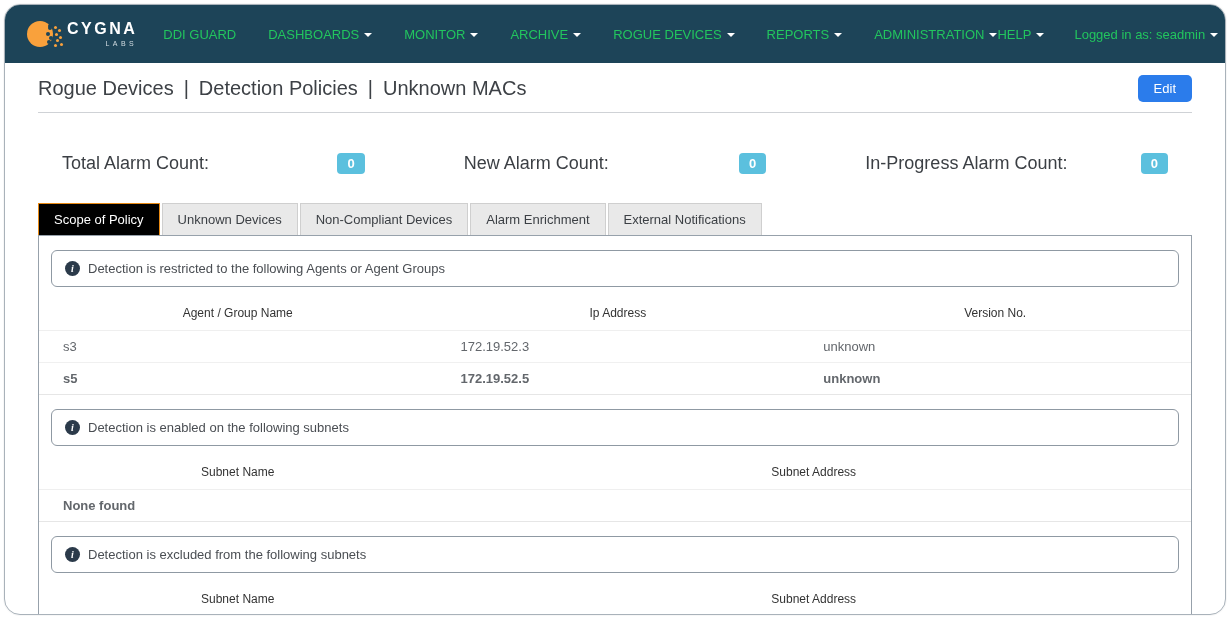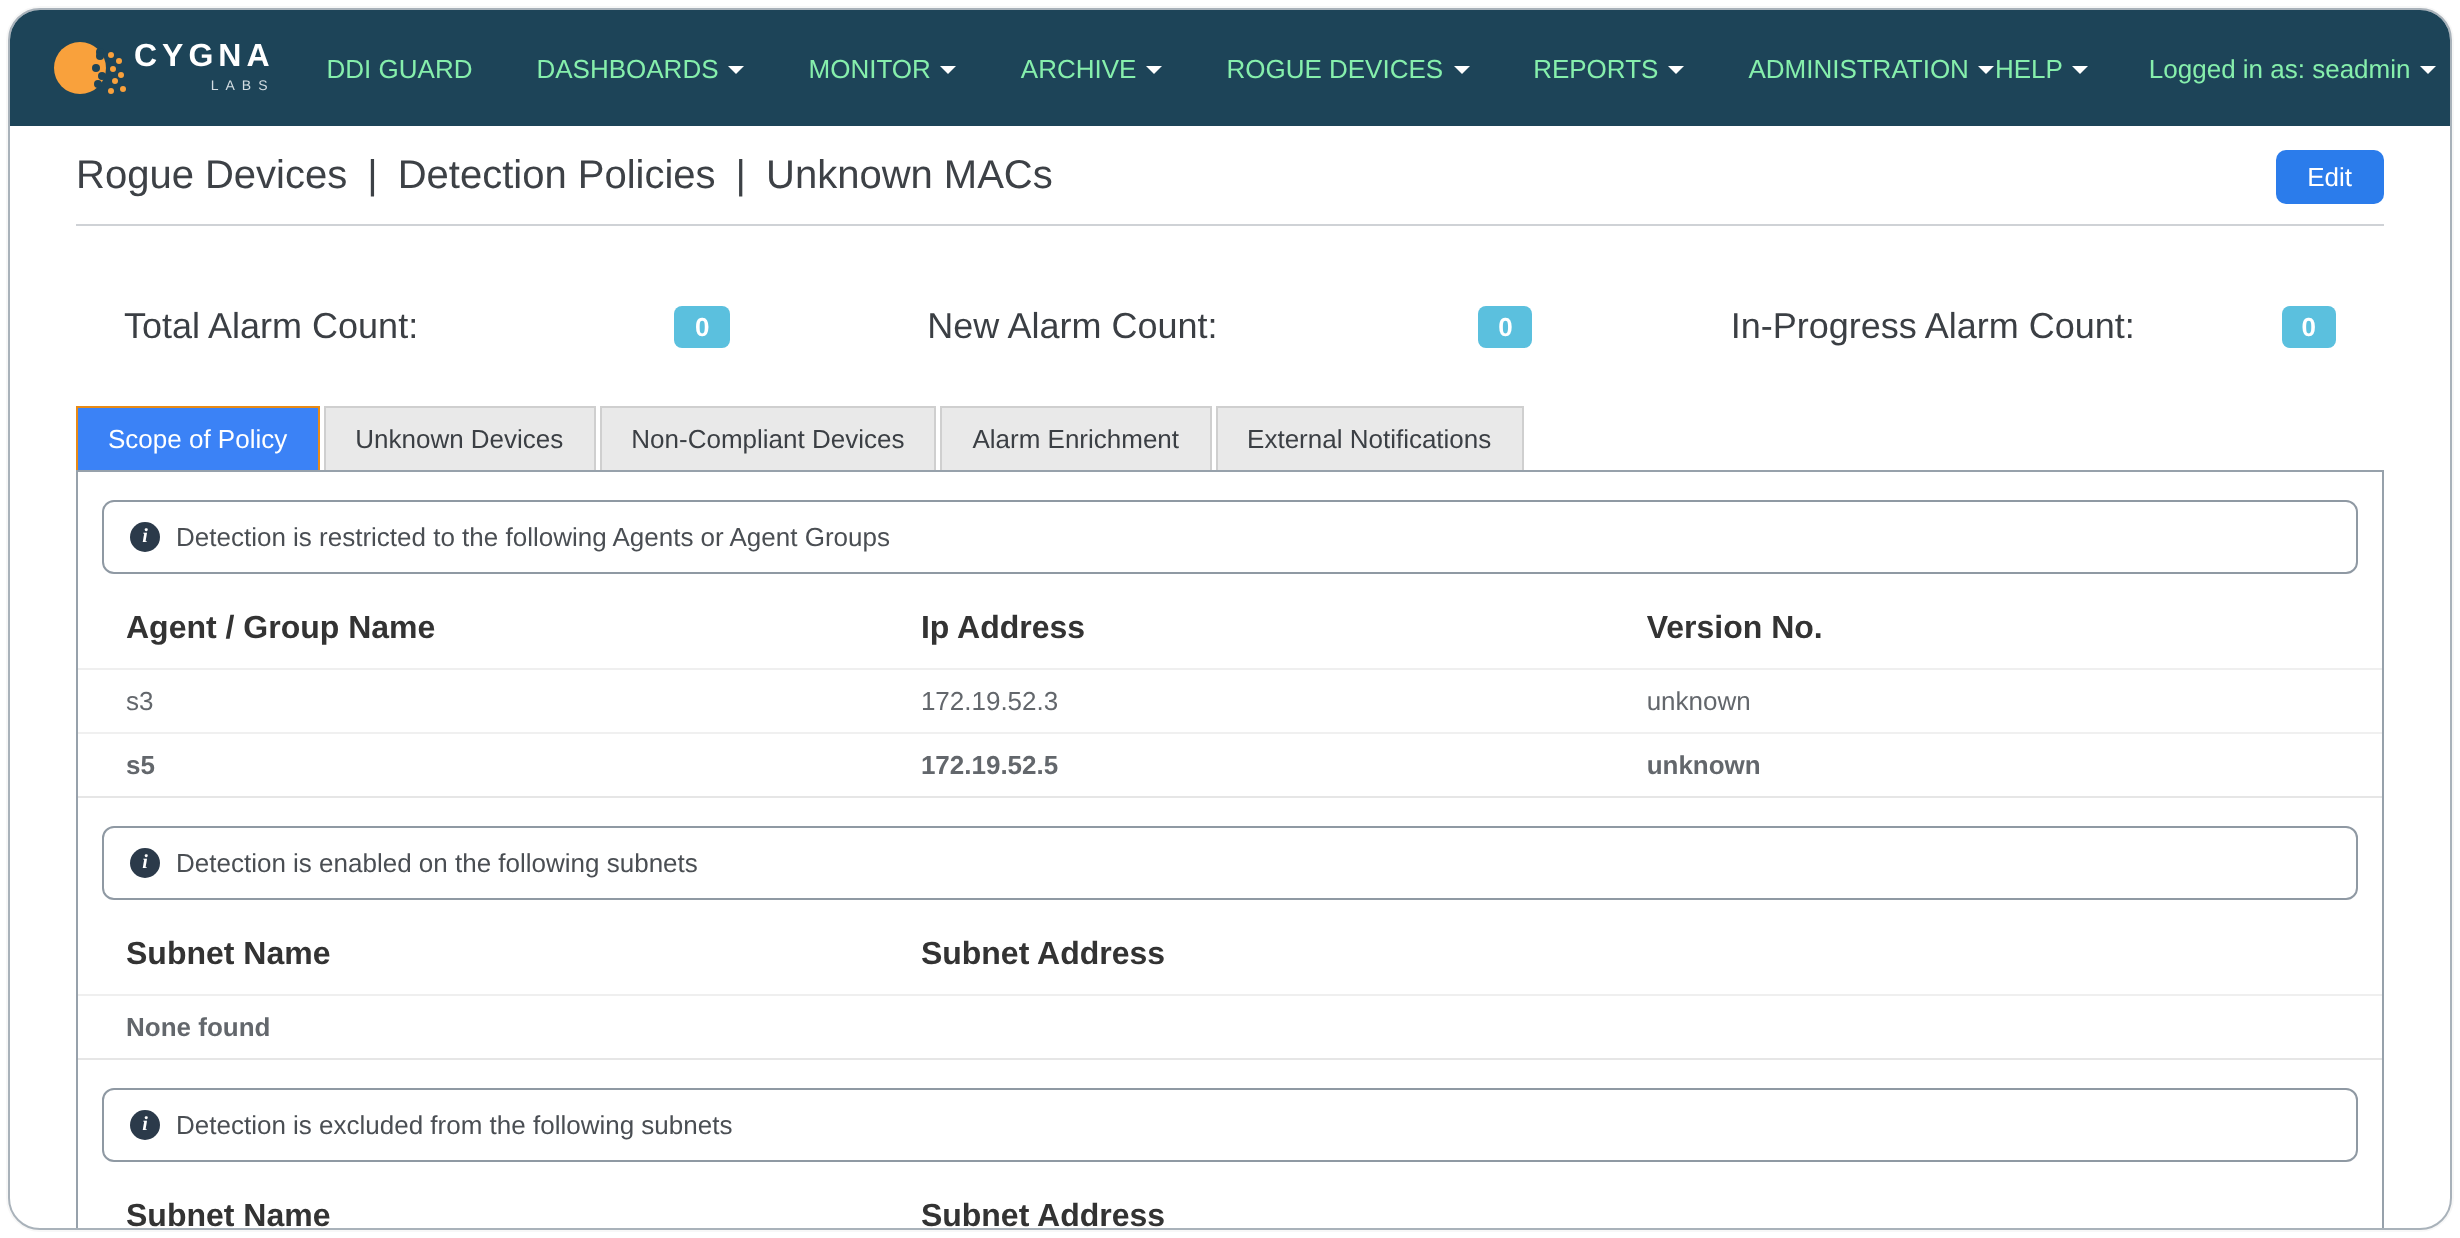--- a/index.html
+++ b/index.html
@@ -34,21 +34,21 @@
     position: absolute; width: 3px; height: 3px; border-radius: 50%;
     background: #f9a13c; right: 2px; top: 9px;
     box-shadow: 4px 3px 0 0 #f9a13c, 1px 7px 0 0 #f9a13c, 5px 10px 0 0 #f9a13c,
                 2px 13px 0 0 #f9a13c, 6px 17px 0 0 #f9a13c, 0 18px 0 0 #f9a13c;
   }
   .brand-text { display: flex; flex-direction: column; align-items: flex-end; line-height: 1; }
   .brand-name { font-size: 16px; font-weight: bold; letter-spacing: 2.5px; color: #fff; }
   .brand-sub  { font-size: 7px; letter-spacing: 3.5px; color: #d3dde2; margin-top: 3px; }
 
   .nav-items { display: flex; align-items: center; list-style: none; gap: 32px; }
-  .nav-item { font-size: 13px; color: #86efac; cursor: pointer; white-space: nowrap; }
+  .nav-item { font-size: 13px; color: #22c55e; cursor: pointer; white-space: nowrap; }
   .caret {
     display: inline-block; width: 0; height: 0; margin-left: 5px; vertical-align: 2px;
     border-left: 4px solid transparent; border-right: 4px solid transparent;
     border-top: 4px solid #fff;
   }
   .nav-right { margin-left: auto; display: flex; align-items: center; gap: 30px; }
 
   
   .content { padding: 0 33px; }
   .title-row { display: flex; align-items: flex-start; justify-content: space-between; padding-top: 12px; }
@@ -70,41 +70,41 @@
   }
 
   
   .tabs { display: flex; margin-top: 29px; align-items: flex-end; }
   .tab {
     font-size: 13px; color: #3b3f44; background: #e9e9e9;
     border: 1px solid #cfcfcf; border-bottom: none; padding: 8px 15px;
     cursor: pointer; white-space: nowrap;
   }
   .tab + .tab { margin-left: 2px; }
-  .tab.active { background: #3b82f6; border-color: #e88a14; color: #fff; }
+  .tab.active { background: #000000; border-color: #e88a14; color: #fff; }
 
   
   .panel {
     border: 1px solid #97a1ab; border-bottom: none; background: #fff;
     min-height: 400px; padding-bottom: 30px;
   }
   .info-strip {
     margin: 14px 12px 0 12px; border: 1px solid #8f99a3; border-radius: 6px;
     padding: 10px 13px; font-size: 13px; color: #4a4e53;
     display: flex; align-items: center; gap: 8px;
   }
   .info-icon {
     display: inline-flex; align-items: center; justify-content: center;
     width: 15px; height: 15px; border-radius: 50%; background: #2b3a4a;
     color: #fff; font-size: 10px; font-weight: bold;
     font-family: "Liberation Serif", "DejaVu Serif", serif; font-style: italic; flex: none;
   }
   table.data { width: 100%; border-collapse: collapse; margin-top: 4px; }
   table.data th {
-    text-align: left; font-size: 16px; color: #333; font-weight: bold;
+    text-align: center; font-size: 12px; color: #333; font-weight: normal;
     padding: 15px 24px 10px 24px; border-bottom: 1px solid #efefef;
   }
   table.data td {
     font-size: 13px; color: #63676c; padding: 8px 24px; border-bottom: 1px solid #f0f0f0;
   }
   table.data tr:last-child td { border-bottom: 1px solid #e6e6e6; font-weight: bold; }
   .col-1 { width: 34.5%; } .col-2 { width: 31.5%; } .col-3 { width: 34%; }
   .col-half { width: 34.5%; }
 </style>
 </head>

